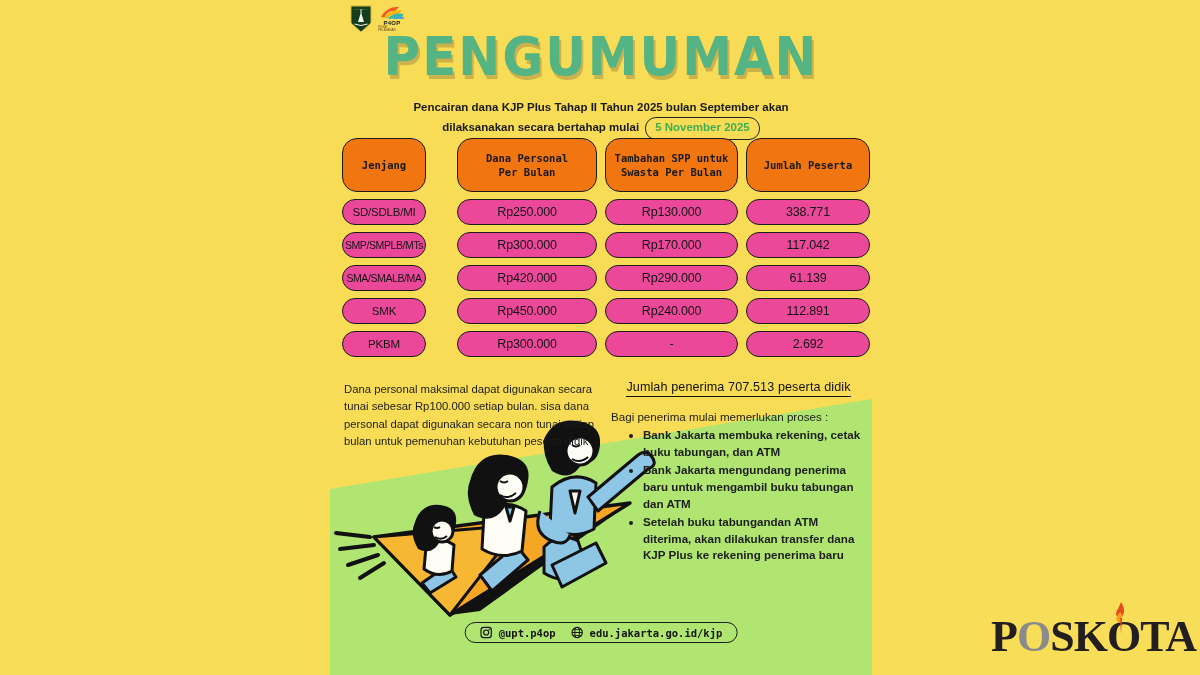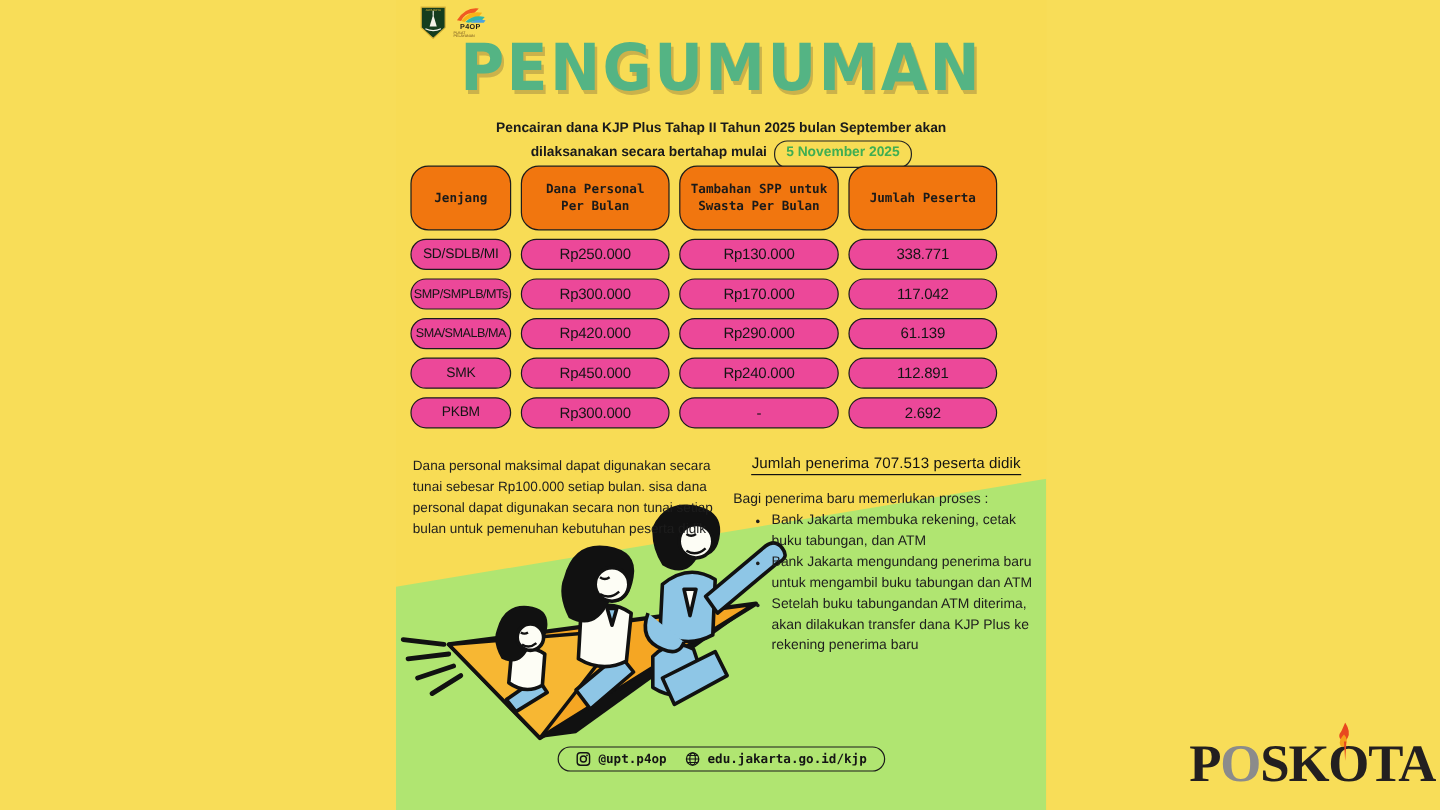--- a/index.html
+++ b/index.html
@@ -53,21 +53,21 @@
     background:transparent;
   }
 
   
   #table{position:absolute;top:138px;left:12px;width:518px;z-index:5;}
   .trow{display:flex;gap:8px;margin-bottom:7px;}
   .cell{
     flex:0 0 auto;display:flex;align-items:center;justify-content:center;
     text-align:center;box-sizing:border-box;
   }
-  .c1{width:84px;} .c2{width:124px;} .c3{width:133px;} .c4{width:124px;}
+  .c1{width:84px;} .c2{width:140px;margin-left:23px;} .c3{width:133px;} .c4{width:124px;}
   .head .cell{
     height:54px;background:#f1760f;border:1.6px solid #1c1c1c;border-radius:15px;
     font-family:"DejaVu Sans Mono","Liberation Mono",monospace;
     font-size:10.5px;font-weight:bold;color:#1a1a1a;line-height:1.35;padding:0 4px;
   }
   .body .cell{
     height:26px;background:#ec4899;border:1.6px solid #1c1c1c;border-radius:14px;
     font-size:12.5px;font-weight:normal;color:#141414;letter-spacing:-.2px;
   }
   .body .c1{font-size:11.5px;}
@@ -83,21 +83,21 @@
   #rightcol{position:absolute;left:281px;top:377px;width:255px;z-index:5;}
   #recip{
     font-family:Liberation Sans, sans-serif;
     font-size:12.6px;color:#111;text-align:center;
     border-bottom:1.3px solid #111;padding-bottom:2px;display:inline-block;
     letter-spacing:.1px;
   }
   #recip-wrap{text-align:center;}
   #proc-lead{font-size:11.6px;color:#1d1d1d;margin-top:13px;}
   #bullets{margin:4px 0 0 0;padding-left:32px;list-style:disc;}
-  #bullets li{font-size:11.6px;color:#1d1d1d;line-height:1.46;margin-bottom:1px;}
+  #bullets li{font-size:11.6px;color:#1d1d1d;line-height:1.46;margin-bottom:1px;font-weight:bold;}
 
   
   #illus{position:absolute;left:0;bottom:30px;width:330px;height:230px;z-index:4;}
 
   
   #footer{
     position:absolute;left:50%;transform:translateX(-50%);bottom:32px;z-index:6;
     display:flex;align-items:center;gap:15px;
     border:1.6px solid #1b1b1b;border-radius:14px;padding:3px 14px;margin-top:24px;
   }
@@ -210,21 +210,21 @@
         <div class="cell c4">2.692</div>
       </div>
     </div>
 
     <div id="note">Dana personal maksimal dapat digunakan secara tunai sebesar Rp100.000 setiap bulan. sisa dana personal dapat digunakan secara non tunai setiap bulan untuk pemenuhan kebutuhan peserta didik</div>
 
     <div id="rightcol">
       <div id="recip-wrap">
         <span id="recip">Jumlah penerima 707.513 peserta didik</span>
       </div>
-      <div id="proc-lead">Bagi penerima baru memerlukan proses :</div>
+      <div id="proc-lead">Bagi penerima mulai memerlukan proses :</div>
       <ul id="bullets">
         <li>Bank Jakarta membuka rekening, cetak buku tabungan, dan ATM</li>
         <li>Bank Jakarta mengundang penerima baru untuk mengambil buku tabungan dan ATM</li>
         <li>Setelah buku tabungandan ATM diterima, akan dilakukan transfer dana KJP Plus ke rekening penerima baru</li>
       </ul>
     </div>
 
     <svg id="illus" viewBox="0 0 330 230">
 
       <g stroke="#111" stroke-width="4" stroke-linecap="round">

